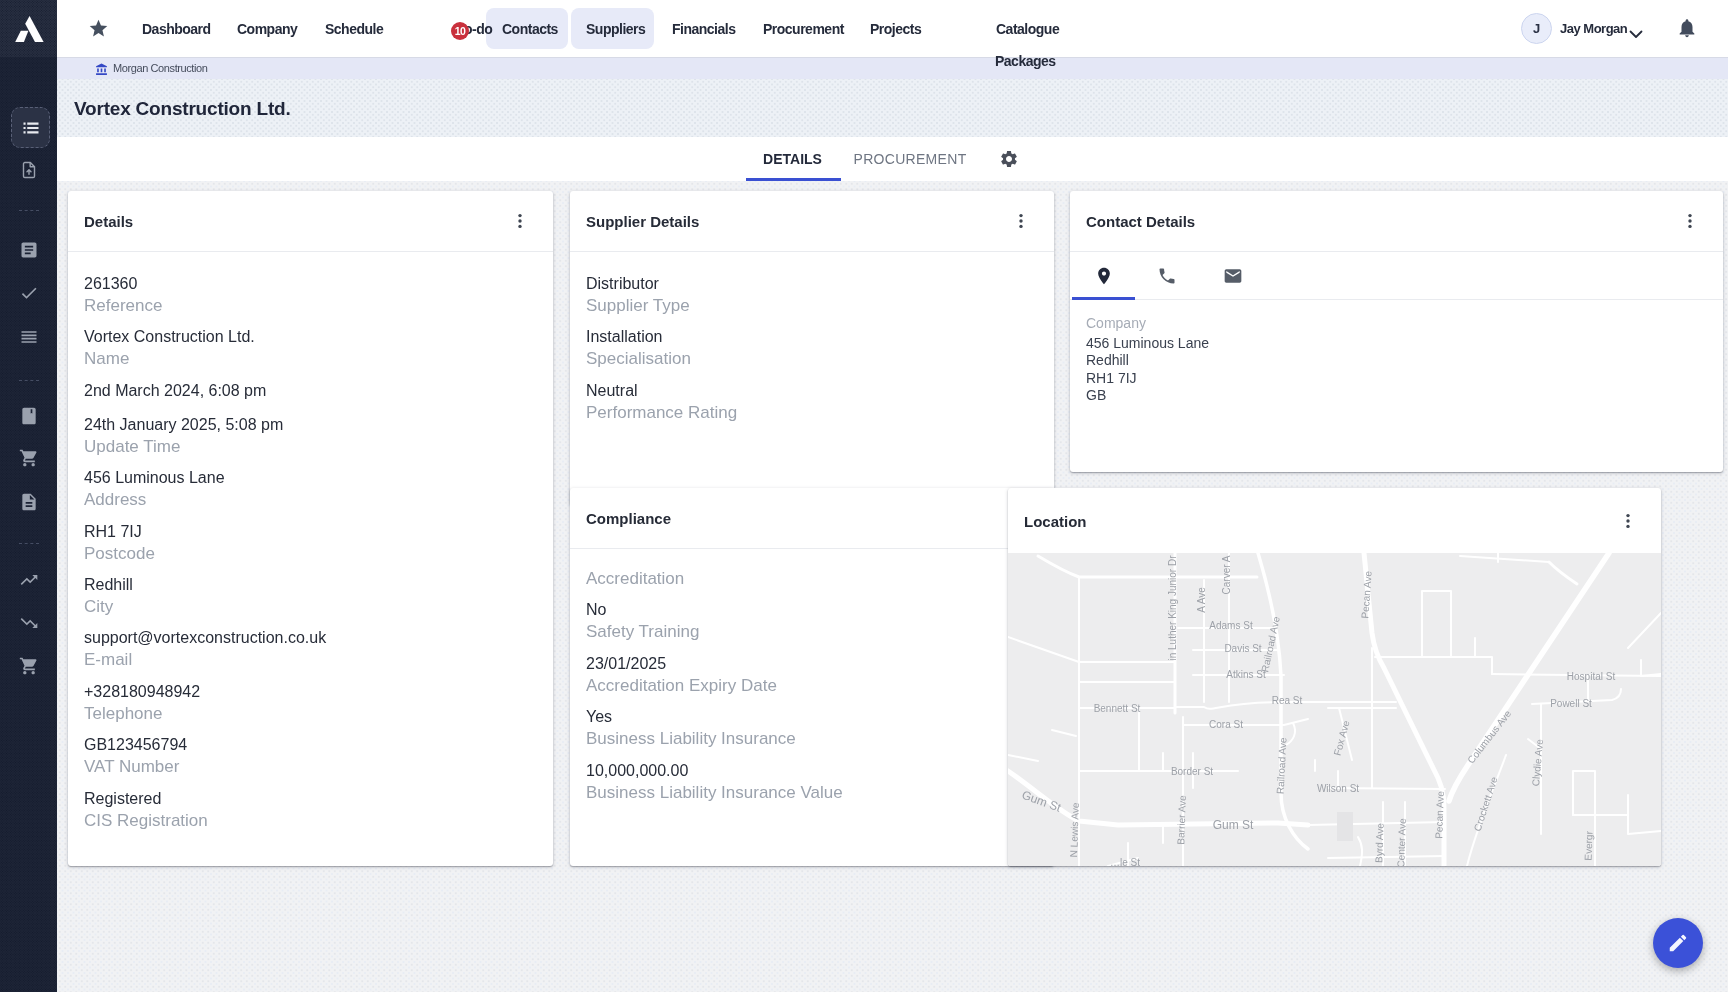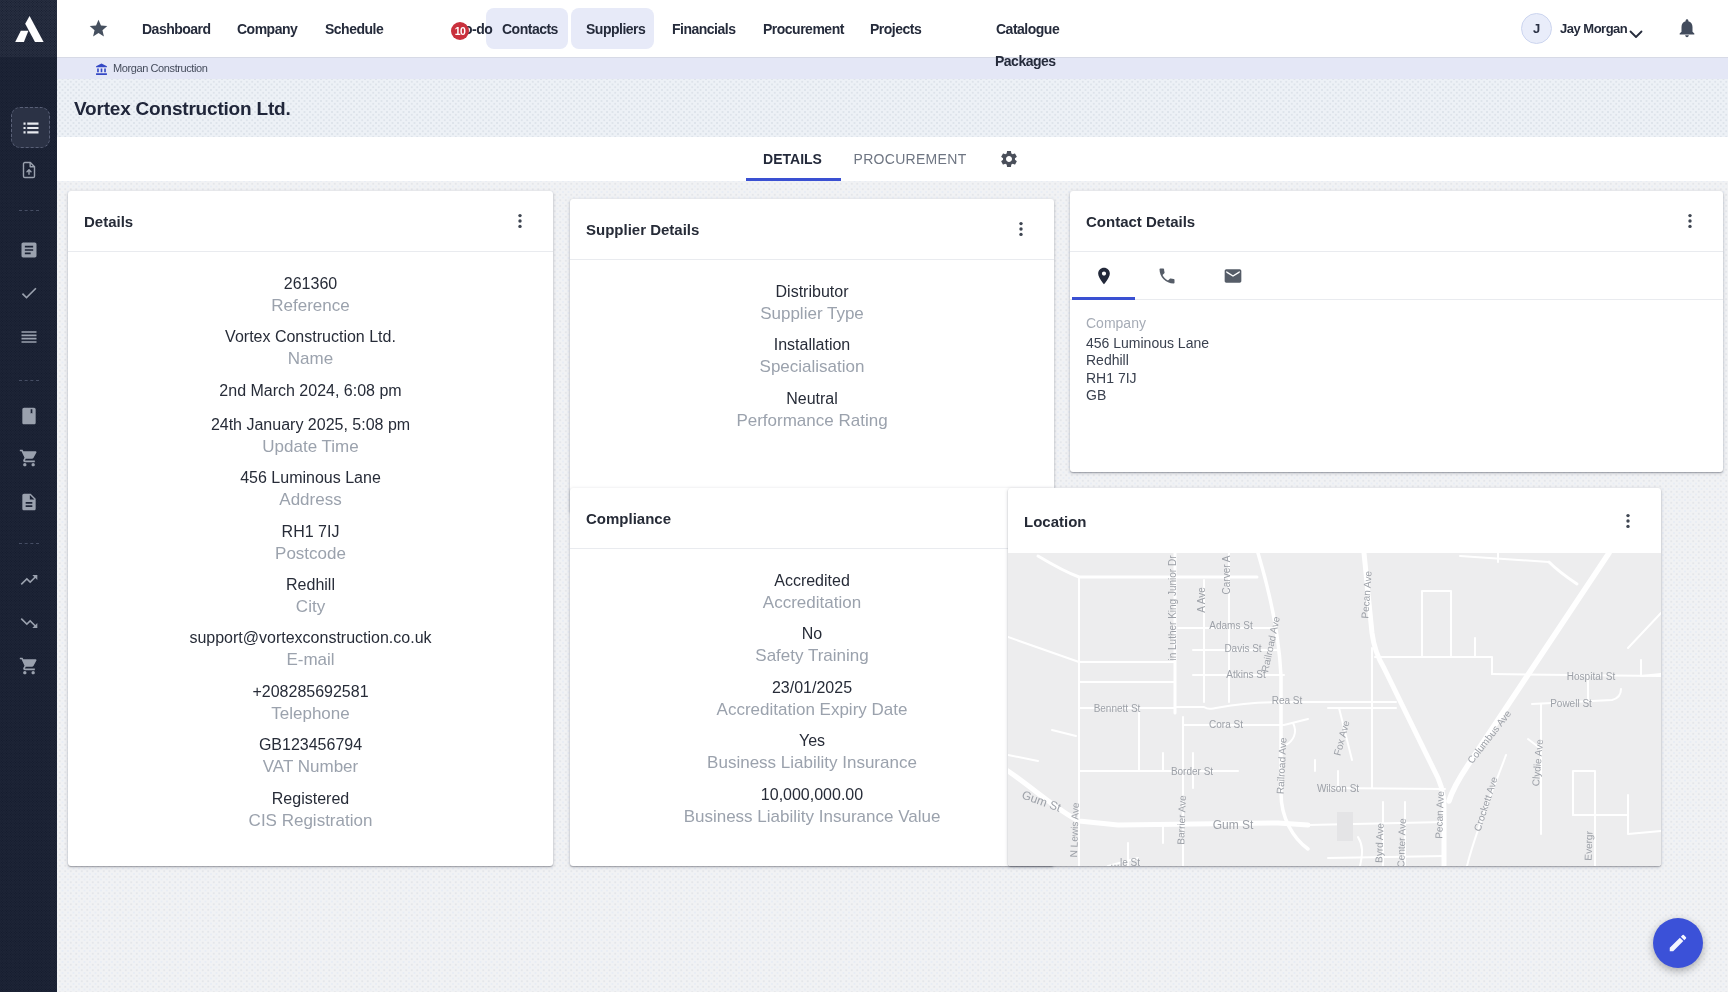--- a/index.html
+++ b/index.html
@@ -41,21 +41,21 @@
 #tabul { position:absolute; left:689px; top:41px; width:95px; height:3px; background:#3a50d2; }
 
 
 #content { left:57px; top:181px; width:1671px; height:811px; background:#f1f2f4;
   background-image: radial-gradient(circle, #e4e6ea 0.8px, transparent 0.9px), radial-gradient(circle, #e8ecf4 0.7px, transparent 0.8px);
   background-size:5.5px 5.5px; background-position:0 0, 2.75px 2.75px; }
 .card { position:absolute; background:#fff; border-radius:3px; box-shadow:0 1px 1.5px rgba(40,45,60,.38), 0 1px 4px rgba(40,45,60,.14); }
 .chead { position:relative; height:61px; border-bottom:1px solid #e9ebef; }
 .chead .ht { position:absolute; left:16px; top:50%; transform:translateY(-50%); font-size:15px; font-weight:700; color:#262b37; }
 .kebab { position:absolute; right:26px; top:50%; transform:translateY(-50%); width:14px; height:16px; }
-.cbody { padding:20px 16px 0 16px;text-align:center; }
+.cbody { padding:20px 16px 0 16px; }
 .field { margin-bottom:10px; }
 .field .v { font-size:16px; line-height:24px; color:#272c38; }
 .field .l { font-size:17px; line-height:19.4px; color:#9ba2ad; }
 </style>
 </head>
 <body>
 
 <div id="sidebar" class="abs"></div>
 <div id="logo" class="abs">
 <svg width="57" height="57" viewBox="0 0 57 57">
@@ -222,35 +222,35 @@
       </div>
     <div class="field">
         <div class="v">Redhill</div>
         <div class="l">City</div>
       </div>
     <div class="field">
         <div class="v">support@vortexconstruction.co.uk</div>
         <div class="l">E-mail</div>
       </div>
     <div class="field">
-        <div class="v">+208285692581</div>
+        <div class="v">+328180948942</div>
         <div class="l">Telephone</div>
       </div>
     <div class="field">
         <div class="v">GB123456794</div>
         <div class="l">VAT Number</div>
       </div>
     <div class="field">
         <div class="v">Registered</div>
         <div class="l">CIS Registration</div>
       </div>
   </div>
 </div>
 
-<div class="card" style="left:570px; top:199px; width:484px; height:314px;">
+<div class="card" style="left:570px; top:191px; width:484px; height:314px;">
   <div class="chead">
       <span class="ht">Supplier Details</span>
     <svg class="kebab" viewBox="0 0 14 16">
         <g fill="#3f4652">
           <circle cx="7" cy="2.6" r="1.7"></circle>
           <circle cx="7" cy="8" r="1.7"></circle>
           <circle cx="7" cy="13.4" r="1.7"></circle>
         </g>
       </svg>
   </div>
@@ -276,21 +276,20 @@
     <svg class="kebab" viewBox="0 0 14 16">
         <g fill="#3f4652">
           <circle cx="7" cy="2.6" r="1.7"></circle>
           <circle cx="7" cy="8" r="1.7"></circle>
           <circle cx="7" cy="13.4" r="1.7"></circle>
         </g>
       </svg>
   </div>
   <div class="cbody">
     <div class="field">
-        <div class="v">Accredited</div>
         <div class="l">Accreditation</div>
       </div>
     <div class="field">
         <div class="v">No</div>
         <div class="l">Safety Training</div>
       </div>
     <div class="field">
         <div class="v">23/01/2025</div>
         <div class="l">Accreditation Expiry Date</div>
       </div>

